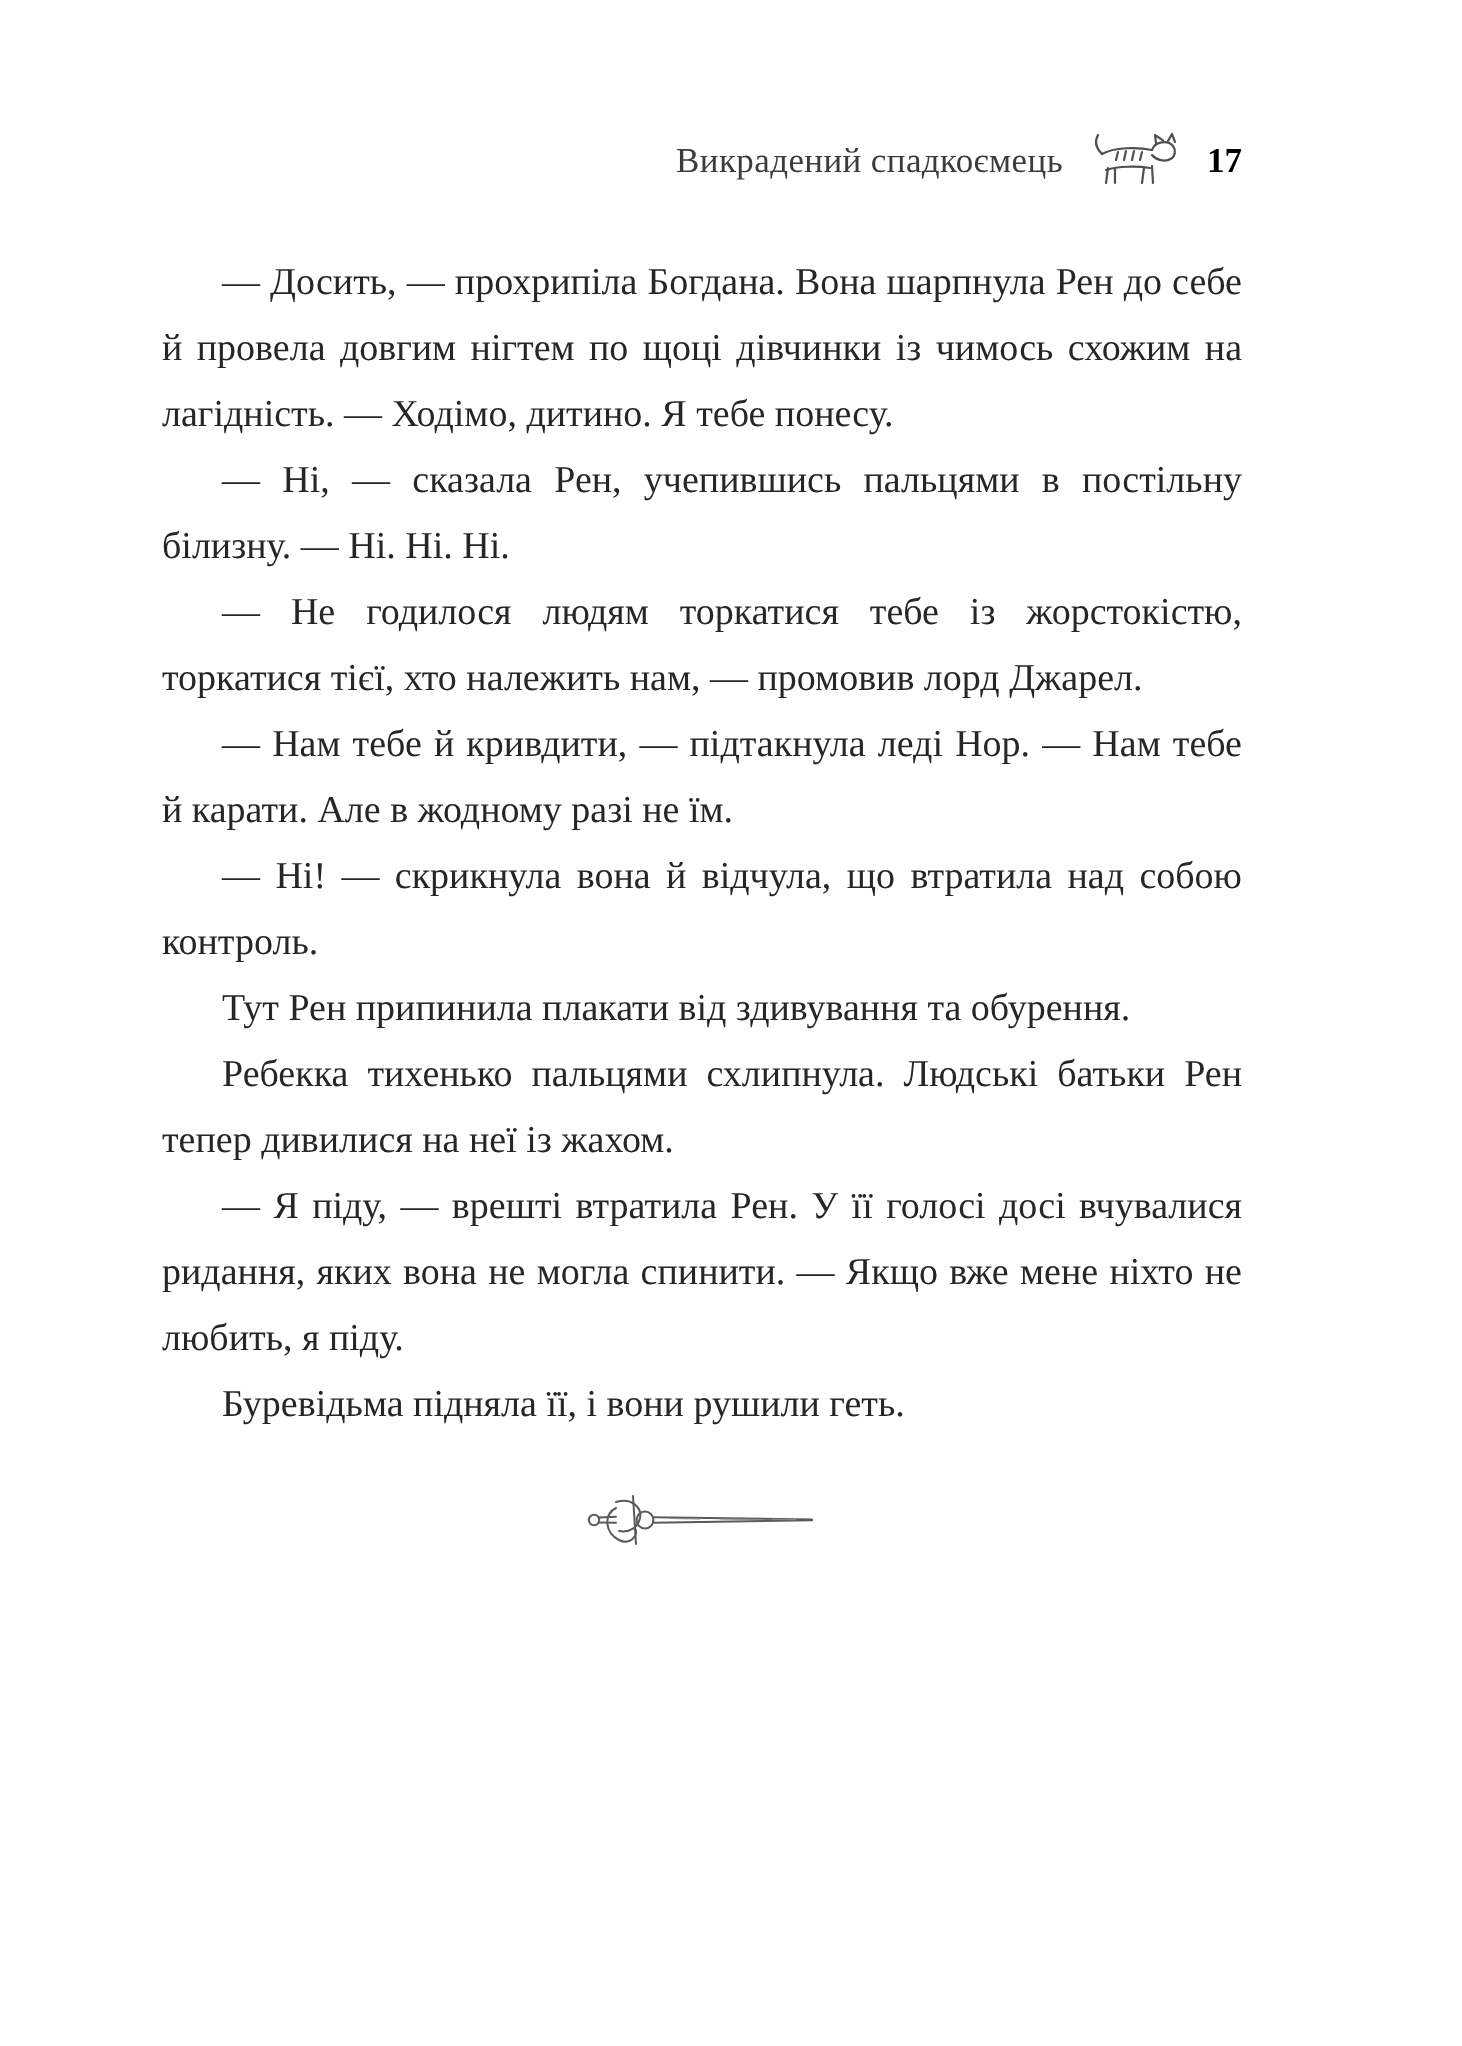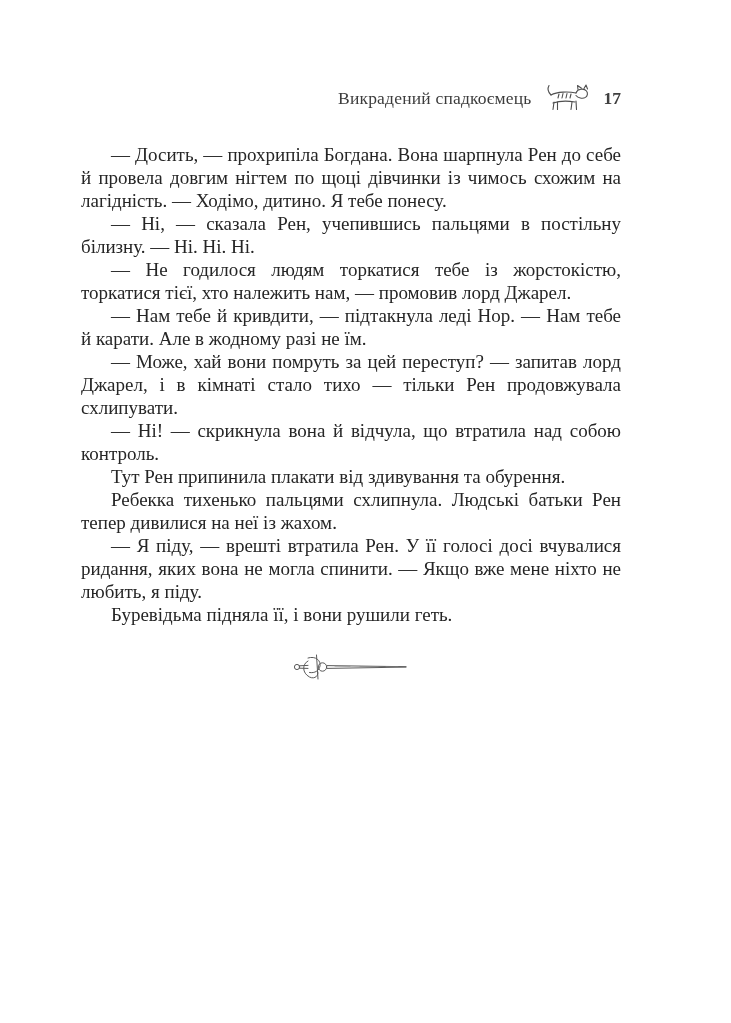--- a/index.html
+++ b/index.html
@@ -7,21 +7,21 @@
   body {
     width: 731px;
     height: 1023px;
     overflow: hidden;
     font-family: "Liberation Serif", "DejaVu Serif", serif;
     color: #262626;
   }
   .page {
     width: 731px;
     height: 1023px;
-    padding: 85px 110px 40px 81px;
+    padding: 67px 110px 40px 81px;
     background: #ffffff;
   }
   .running-head {
     display: flex;
     justify-content: flex-end;
     align-items: center;
     height: 26px;
     margin-bottom: 32px;
   }
   .running-title {
@@ -31,28 +31,28 @@
     white-space: nowrap;
   }
   .head-ornament {
     margin: 0 14px 0 12px;
     display: inline-flex;
     align-items: center;
   }
   .page-number {
     font-size: 17.5px;
     font-weight: bold;
-    color: #404040;
+    color: #000000;
   }
   .text-block {
     width: 540px;
   }
   .text-block p {
     font-size: 19px;
-    line-height: 23px;
+    line-height: 33px;
     text-align: justify;
     text-indent: 30px;
     color: #262626;
     hyphens: auto;
   }
   .section-opener p {
     text-indent: 0;
   }
   .scene-divider {
     display: flex;
@@ -93,21 +93,20 @@
     <span class="page-number">17</span>
   </header>
 
   <main class="text-block">
 
     <div>
         <p>— Досить, — прохрипіла Богдана. Вона шарпнула Рен до себе й провела довгим нігтем по щоці дівчинки із чимось схожим на лагідність. — Ходімо, дитино. Я тебе понесу.</p>
         <p>— Ні, — сказала Рен, учепившись пальцями в постільну білизну. — Ні. Ні. Ні.</p>
         <p>— Не годилося людям торкатися тебе із жорстокістю, торкатися тієї, хто належить нам, — промовив лорд Джарел.</p>
         <p>— Нам тебе й кривдити, — підтакнула леді Нор. — Нам тебе й карати. Але в жодному разі не їм.</p>
-        <p>— Може, хай вони помруть за цей переступ? — запитав лорд Джарел, і в кімнаті стало тихо — тільки Рен продовжувала схлипувати.</p>
         <p>— Ні! — скрикнула вона й відчула, що втратила над собою контроль.</p>
         <p>Тут Рен припинила плакати від здивування та обурення.</p>
         <p>Ребекка тихенько пальцями схлипнула. Людські батьки Рен тепер дивилися на неї із жахом.</p>
         <p>— Я піду, — врешті втратила Рен. У її голосі досі вчувалися ридання, яких вона не могла спинити. — Якщо вже мене ніхто не любить, я піду.</p>
         <p>Буревідьма підняла її, і вони рушили геть.</p>
       </div>
 
     <div class="scene-divider">
       <span>
         <svg width="122" height="34" viewBox="0 0 122 34" aria-hidden="true">

